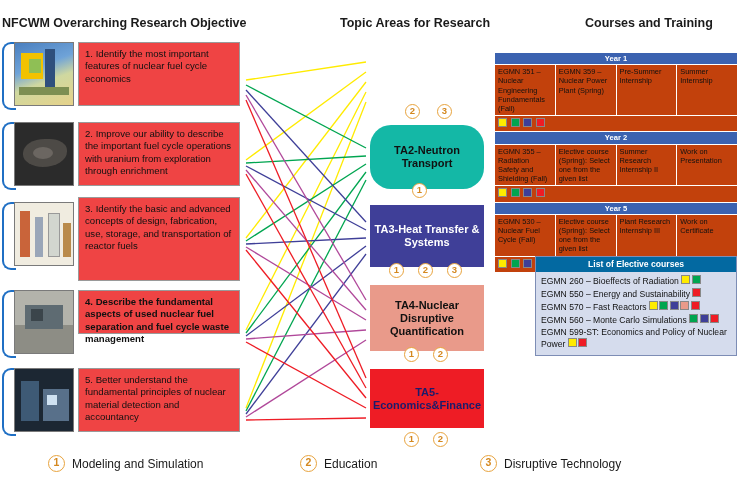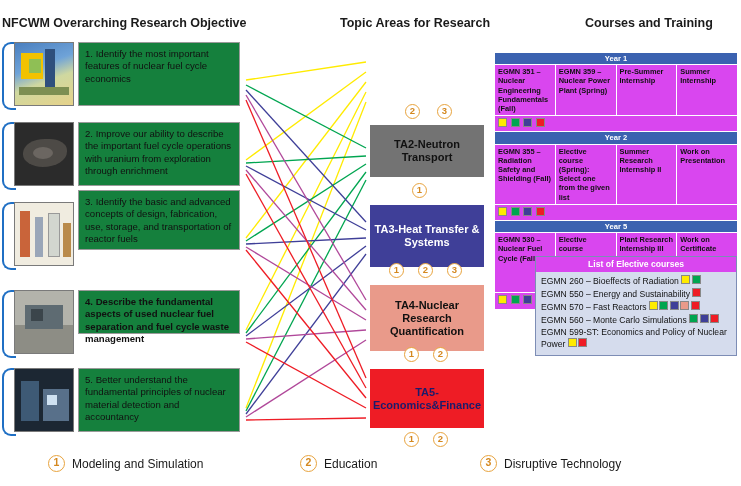--- a/index.html
+++ b/index.html
@@ -23,21 +23,21 @@
   }
   #head-objective{left:2px;top:16px;}
   #head-topics{left:340px;top:16px;}
   #head-courses{left:585px;top:16px;}
 
   
   .obj-box{
     position:absolute;
     left:78px;
     width:162px;
-    background:#15803d;
+    background:#ef4444;
     border:1px solid #9a9a9a;
     box-sizing:border-box;
     font-size:9.6px;
     line-height:12.4px;
     padding:5px 6px;
     color:#111;
   }
   .obj-img{
     position:absolute;
     left:14px;
@@ -112,25 +112,25 @@
   .course-wrap{position:absolute;left:494px;top:52px;width:244px;}
   table.course{
     border-collapse:collapse;
     width:244px;
     table-layout:fixed;
     font-size:7.4px;
     color:#111;
   }
   table.course td, table.course th{
     border:1px solid #ffffff;
-    background:#d946ef;
+    background:#c2410c;
     vertical-align:top;
     padding:2px 3px;
     line-height:9.2px;
-    font-weight:bold;
+    font-weight:normal;
   }
   table.course tr.yearrow td{
     background:#3b62b0;
     color:#ffffff;
     text-align:center;
     font-weight:bold;
     font-size:7.6px;
     padding:1px;
   }
   .sw{display:inline-block;width:7px;height:7px;margin-right:1.5px;border:0.5px solid #888;}
@@ -140,21 +140,21 @@
     position:absolute;
     left:535px;top:256px;width:202px;
     border:1px solid #7d8db5;
     background:#d5dced;
     box-sizing:border-box;
     font-size:8.6px;
     line-height:11.4px;
     color:#111;
   }
   .elect-head{
-    background:#d946ef;color:#fff;text-align:center;
+    background:#0369a1;color:#fff;text-align:center;
     font-weight:bold;font-size:8.6px;padding:2px 0;
   }
   .elect-body{padding:3px 5px 4px 5px;}
   .elect-row{margin-bottom:0.5px;}
 
   svg.links{position:absolute;left:0;top:0;width:741px;height:486px;pointer-events:none;}
 </style>
 </head>
 <body>
 
@@ -233,47 +233,47 @@
     <div style="position:absolute;left:28px;top:20px;width:26px;height:32px;background:#58708a;"></div>
     <div style="position:absolute;left:32px;top:26px;width:10px;height:10px;background:#cfe2f2;"></div>
   </div>
 
   <div class="obj-box" style="top:42px;height:64px;">
     <span>1. Identify the most important features of nuclear fuel cycle economics</span>
   </div>
   <div class="obj-box" style="top:122px;height:64px;">
     <span>2. Improve our ability to describe the important fuel cycle operations with uranium from exploration through enrichment</span>
   </div>
-  <div class="obj-box" style="top:190px;height:60px;">
+  <div class="obj-box" style="top:197px;height:84px;">
     <span>3. Identify the basic and advanced concepts of design, fabrication, use, storage, and transportation of reactor fuels</span>
   </div>
   <div class="obj-box" style="top:290px;height:44px;font-weight:bold;">
     <span>4. Describe the fundamental aspects of used nuclear fuel separation and fuel cycle waste management</span>
   </div>
   <div class="obj-box" style="top:368px;height:64px;">
     <span>5. Better understand the fundamental principles of nuclear material detection and accountancy</span>
   </div>
 
   <div class="badge" style="left:405px;top:104px;">2</div>
   <div class="badge" style="left:437px;top:104px;">3</div>
 
-  <div class="ta-box" style="top:125px;height:52px;background:#737373;">
+  <div class="ta-box" style="top:125px;height:64px;background:#14b8a6;border-radius:21px;">
     <span>TA2-Neutron Transport</span>
   </div>
   <div class="badge" style="left:412px;top:183px;">1</div>
 
   <div class="ta-box" style="top:205px;height:62px;background:#3f3f98;color:#fff;">
     <span>TA3-Heat Transfer &amp; Systems</span>
   </div>
   <div class="badge" style="left:389px;top:263px;">1</div>
   <div class="badge" style="left:418px;top:263px;">2</div>
   <div class="badge" style="left:447px;top:263px;">3</div>
 
   <div class="ta-box" style="top:285px;height:66px;background:#e99a8a;">
-    <span>TA4-Nuclear Research Quantification</span>
+    <span>TA4-Nuclear Disruptive Quantification</span>
   </div>
   <div class="badge" style="left:404px;top:347px;">1</div>
   <div class="badge" style="left:433px;top:347px;">2</div>
 
   <div class="ta-box" style="top:369px;height:59px;background:#ee1c25;color:#1b1b6b;">
     <span>TA5-Economics&amp;Finance</span>
   </div>
   <div class="badge" style="left:404px;top:432px;">1</div>
   <div class="badge" style="left:433px;top:432px;">2</div>
 

